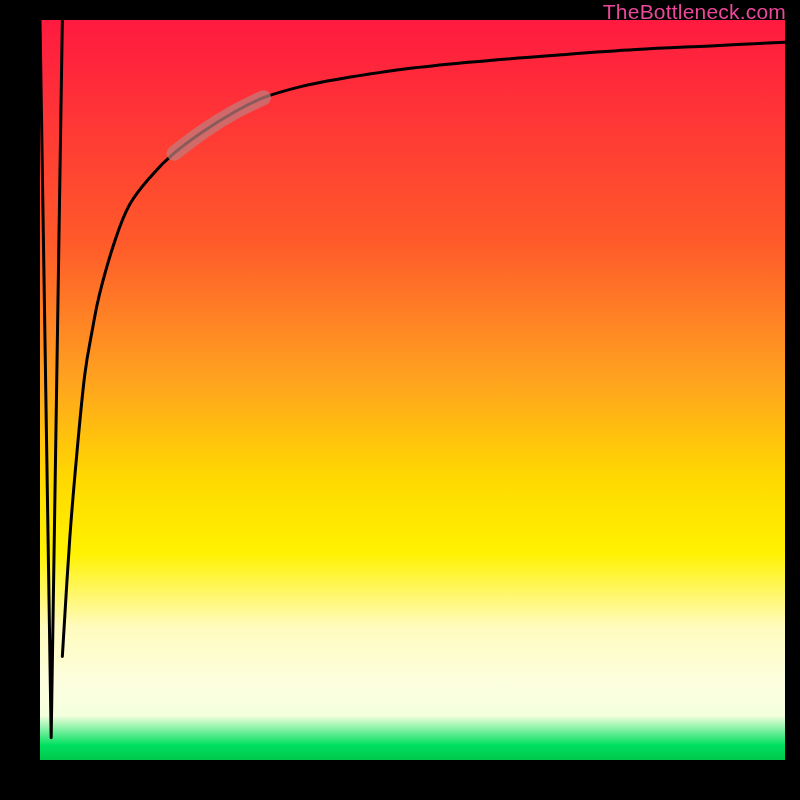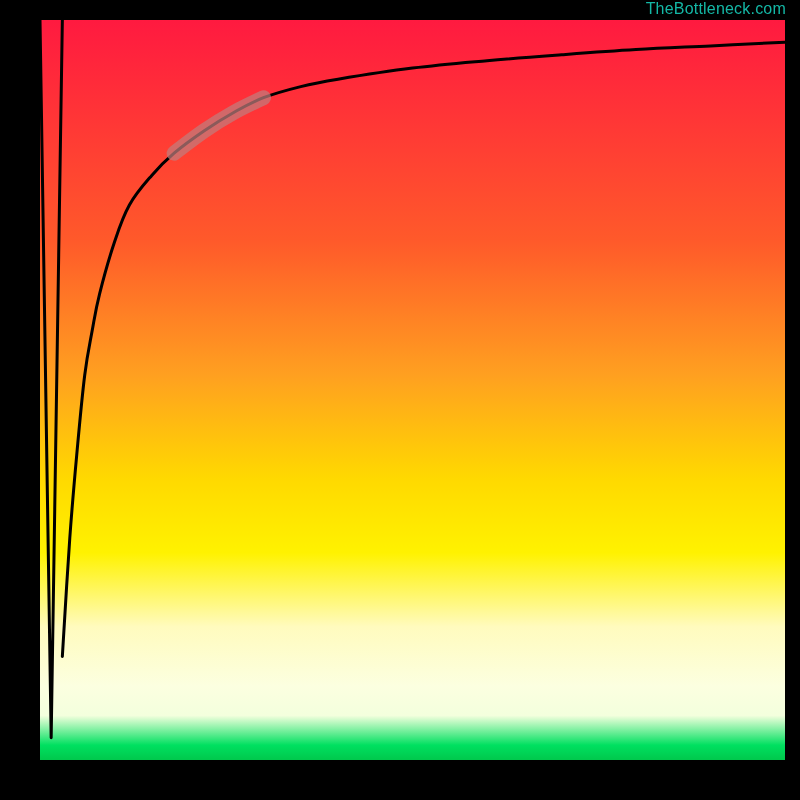--- a/index.html
+++ b/index.html
@@ -36,22 +36,22 @@
       #fcffe0 90%,
       #f3ffdd 94%,
       #00e060 98%,
       #00c84c 100%
     );
   }
   .watermark {
     position: absolute;
     top: 0px;
     right: 14px;
-    color: #14b8a6;
-    font-size: 16px;
+    color: #ec4899;
+    font-size: 21px;
     font-weight: 500;
     letter-spacing: 0.2px;
     user-select: none;
   }
   svg.curve {
     position: absolute;
     left: 0;
     top: 0;
     width: 745px;
     height: 740px;

